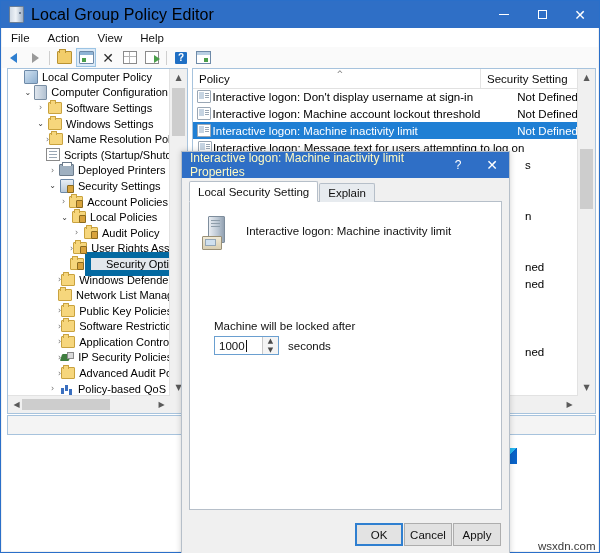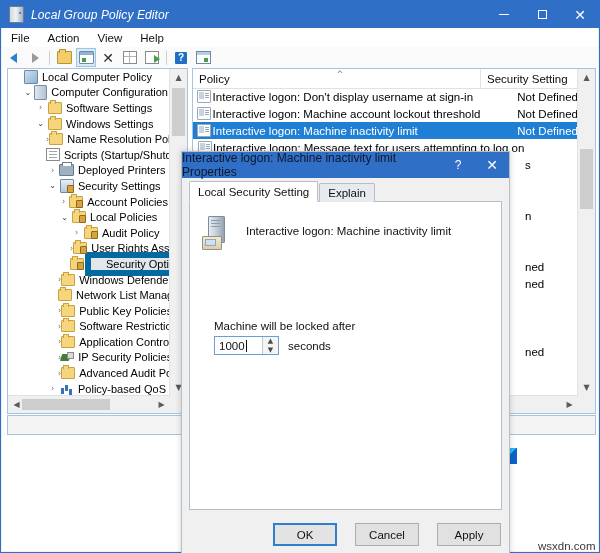--- a/index.html
+++ b/index.html
@@ -23,21 +23,21 @@
   }
   .title-icon{
     width:13px;height:15px;margin-left:8px;margin-right:7px;
     background:linear-gradient(to right,#cfd8e3 0%,#eef2f7 45%,#9fb0c4 100%);
     border:1px solid #6a7e96;border-radius:1px;position:relative;
   }
   .title-icon:after{
     content:"";position:absolute;right:2px;top:5px;width:2px;height:2px;
     background:#51627a;border-radius:50%;
   }
-  .title-text{color:#ffffff;font-size:12px;letter-spacing:.1px;font-style:italic;}
+  .title-text{color:#000000;font-size:16px;letter-spacing:.1px;}
   .wbtns{margin-left:auto;display:flex;height:27px;}
   .wbtn{width:38px;height:27px;display:flex;align-items:center;justify-content:center;color:#fff;font-size:12px;}
   .wbtn .gmin{width:10px;height:1px;background:#fff;display:block;}
   .wbtn .gmax{width:9px;height:9px;border:1px solid #fff;display:block;box-sizing:border-box;}
   .wbtn .gx{font-size:14px;line-height:1;font-family:"DejaVu Sans",sans-serif;}
 
   
   .menubar{
     position:absolute;left:1px;top:27px;right:1px;height:19px;
     background:#fff;display:flex;align-items:center;
@@ -140,21 +140,21 @@
   .wm-logo{position:absolute;left:84px;top:0px;width:16px;height:16px;background:
      linear-gradient(135deg,#28b8f0 0%,#28b8f0 48%,#0a63c8 48%,#0a63c8 100%);}
 
   
   .dlg{
     position:absolute;left:181px;top:151px;width:329px;height:404px;
     background:#f0f0f0;border:1px solid #b6bfc9;box-sizing:border-box;
     box-shadow:0 0 6px rgba(0,0,0,.18);
   }
   .dlg-title{height:26px;background:#2f6fc6;display:flex;align-items:center;}
-  .dlg-title-text{color:#0f172a;font-size:12px;}
+  .dlg-title-text{color:#fef9c3;font-size:12px;margin-left:8px;}
   .dlg-tbtns{margin-left:auto;display:flex;}
   .dlg-tb{width:34px;height:26px;display:flex;align-items:center;justify-content:center;color:#fff;font-size:12px;}
   .dlg-tb.q{font-size:12px;}
   .dlg-tb.x{font-size:14px;font-family:"DejaVu Sans",sans-serif;}
 
   .tabstrip{position:absolute;left:7px;top:32px;height:18px;display:flex;align-items:flex-end;z-index:3;}
   .tab{
     height:18px;padding:0 8px;display:flex;align-items:center;font-size:11.5px;
     border:1px solid #b6bfc9;border-bottom:none;background:#e7ebef;color:#111;
     margin-right:1px;border-radius:2px 2px 0 0;
@@ -175,23 +175,23 @@
   .field-row{position:absolute;left:24px;top:134px;display:flex;align-items:center;}
   .spin{display:flex;width:65px;height:19px;border:1px solid #6a9fd0;background:#fff;box-sizing:border-box;}
   .spin-input{flex:1;display:flex;align-items:center;font-size:11.5px;padding-left:4px;color:#111;position:relative;}
   .caret{display:inline-block;width:1px;height:12px;background:#111;margin-left:1px;}
   .spin-btns{width:15px;border-left:1px solid #c8c8c8;display:flex;flex-direction:column;background:#f4f4f4;}
   .spin-b{flex:1;display:flex;align-items:center;justify-content:center;color:#4a4a4a;font-size:7px;font-family:"DejaVu Sans",sans-serif;}
   .unit{margin-left:9px;font-size:11.5px;color:#111;}
 
   .dlg-btns{position:absolute;right:8px;bottom:8px;display:flex;}
   .dbtn{
-    width:64px;height:23px;border:1px solid #adadad;background:#e1e1e1;
+    width:48px;height:23px;border:1px solid #adadad;background:#e1e1e1;
     font-size:11.5px;color:#111;display:flex;align-items:center;justify-content:center;
-    margin-left:18px;box-sizing:border-box;font-family:"Liberation Sans",sans-serif;
+    margin-left:1px;box-sizing:border-box;font-family:"Liberation Sans",sans-serif;
   }
   .dbtn.default{border:2px solid #2f7fd0;background:#e3e3e3;}
 
   
   .bottom-strip{position:absolute;left:520px;top:540px;font-size:11.5px;color:#3a3a3a;margin-left:18px;}
 </style>
 </head>
 <body>
 
 <div class="app">

